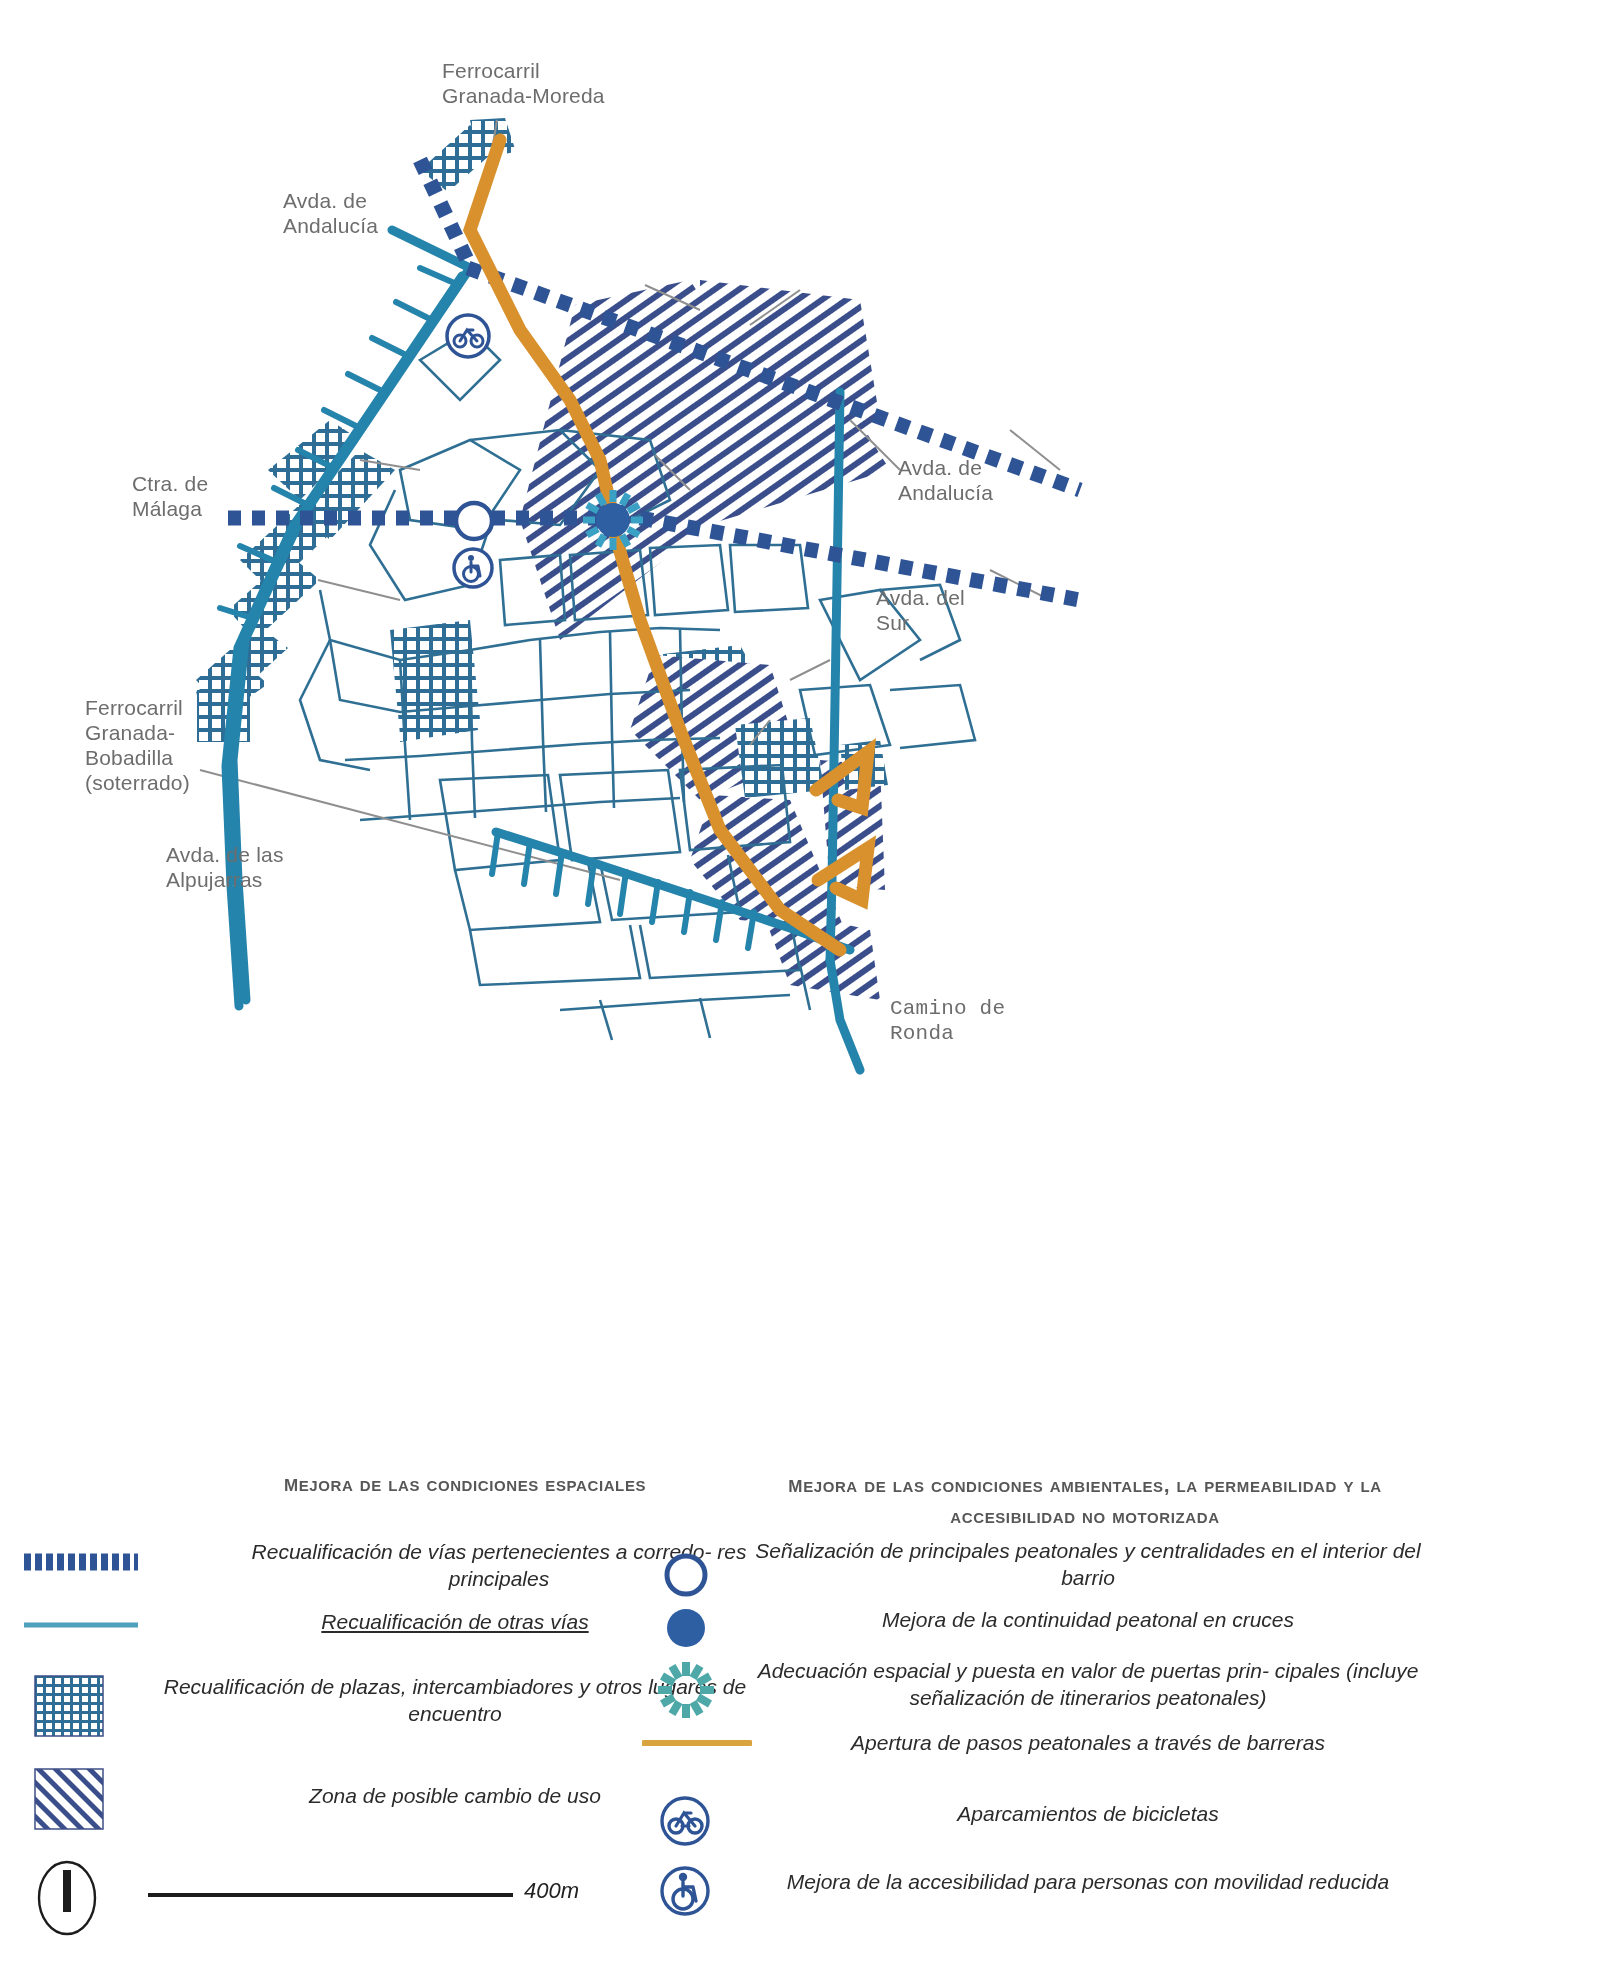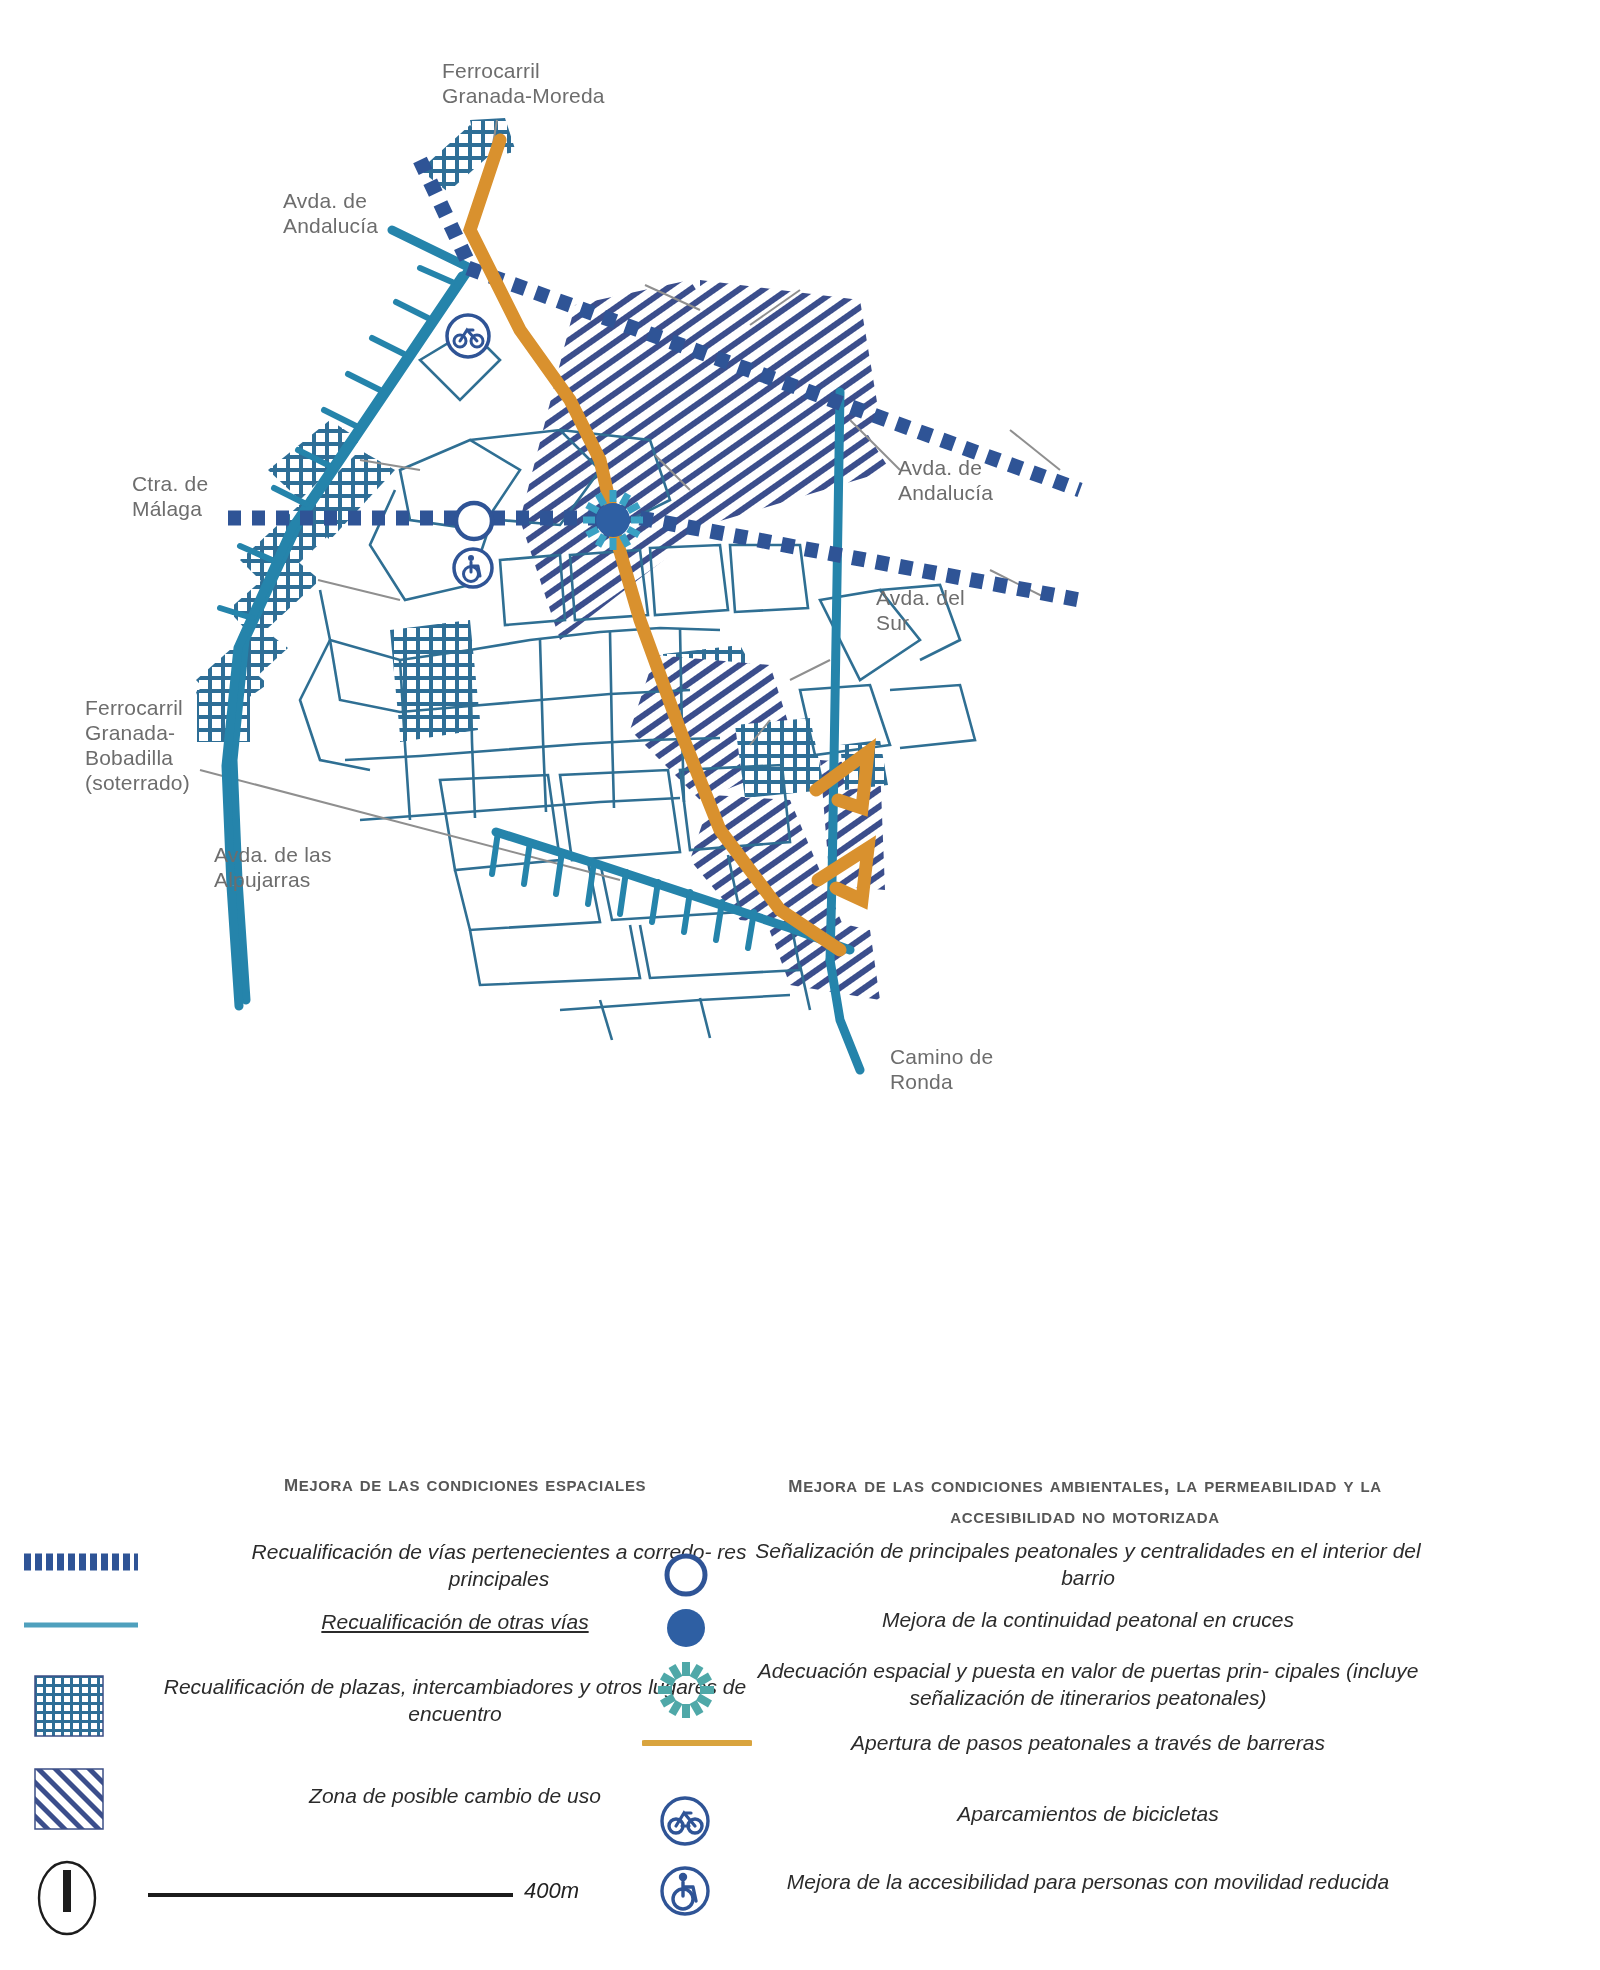--- a/index.html
+++ b/index.html
@@ -235,24 +235,24 @@
 Andalucía</div>
 
   <div class="map-label" style="left:876px;top:585px;">Avda. del
 Sur</div>
 
   <div class="map-label" style="left:85px;top:695px;">Ferrocarril
 Granada-
 Bobadilla
 (soterrado)</div>
 
-  <div class="map-label" style="left:166px;top:842px;margin-left:48px;">Avda. de las
+  <div class="map-label" style="left:166px;top:842px;">Avda. de las
 Alpujarras</div>
 
-  <div class="map-label" style="left:890px;top:1044px;">Camino de
+  <div class="map-label" style="left:890px;top:996px;font-family:Liberation Mono, monospace;">Camino de
 Ronda</div>
 </div>
 
 <div id="legend">
 
   <div class="leg-col" id="leg-left">
 
     <div class="leg-head" style="left:155px;top:48px;width:620px;">Mejora de las condiciones espaciales</div>
 
     <div class="leg-row">

